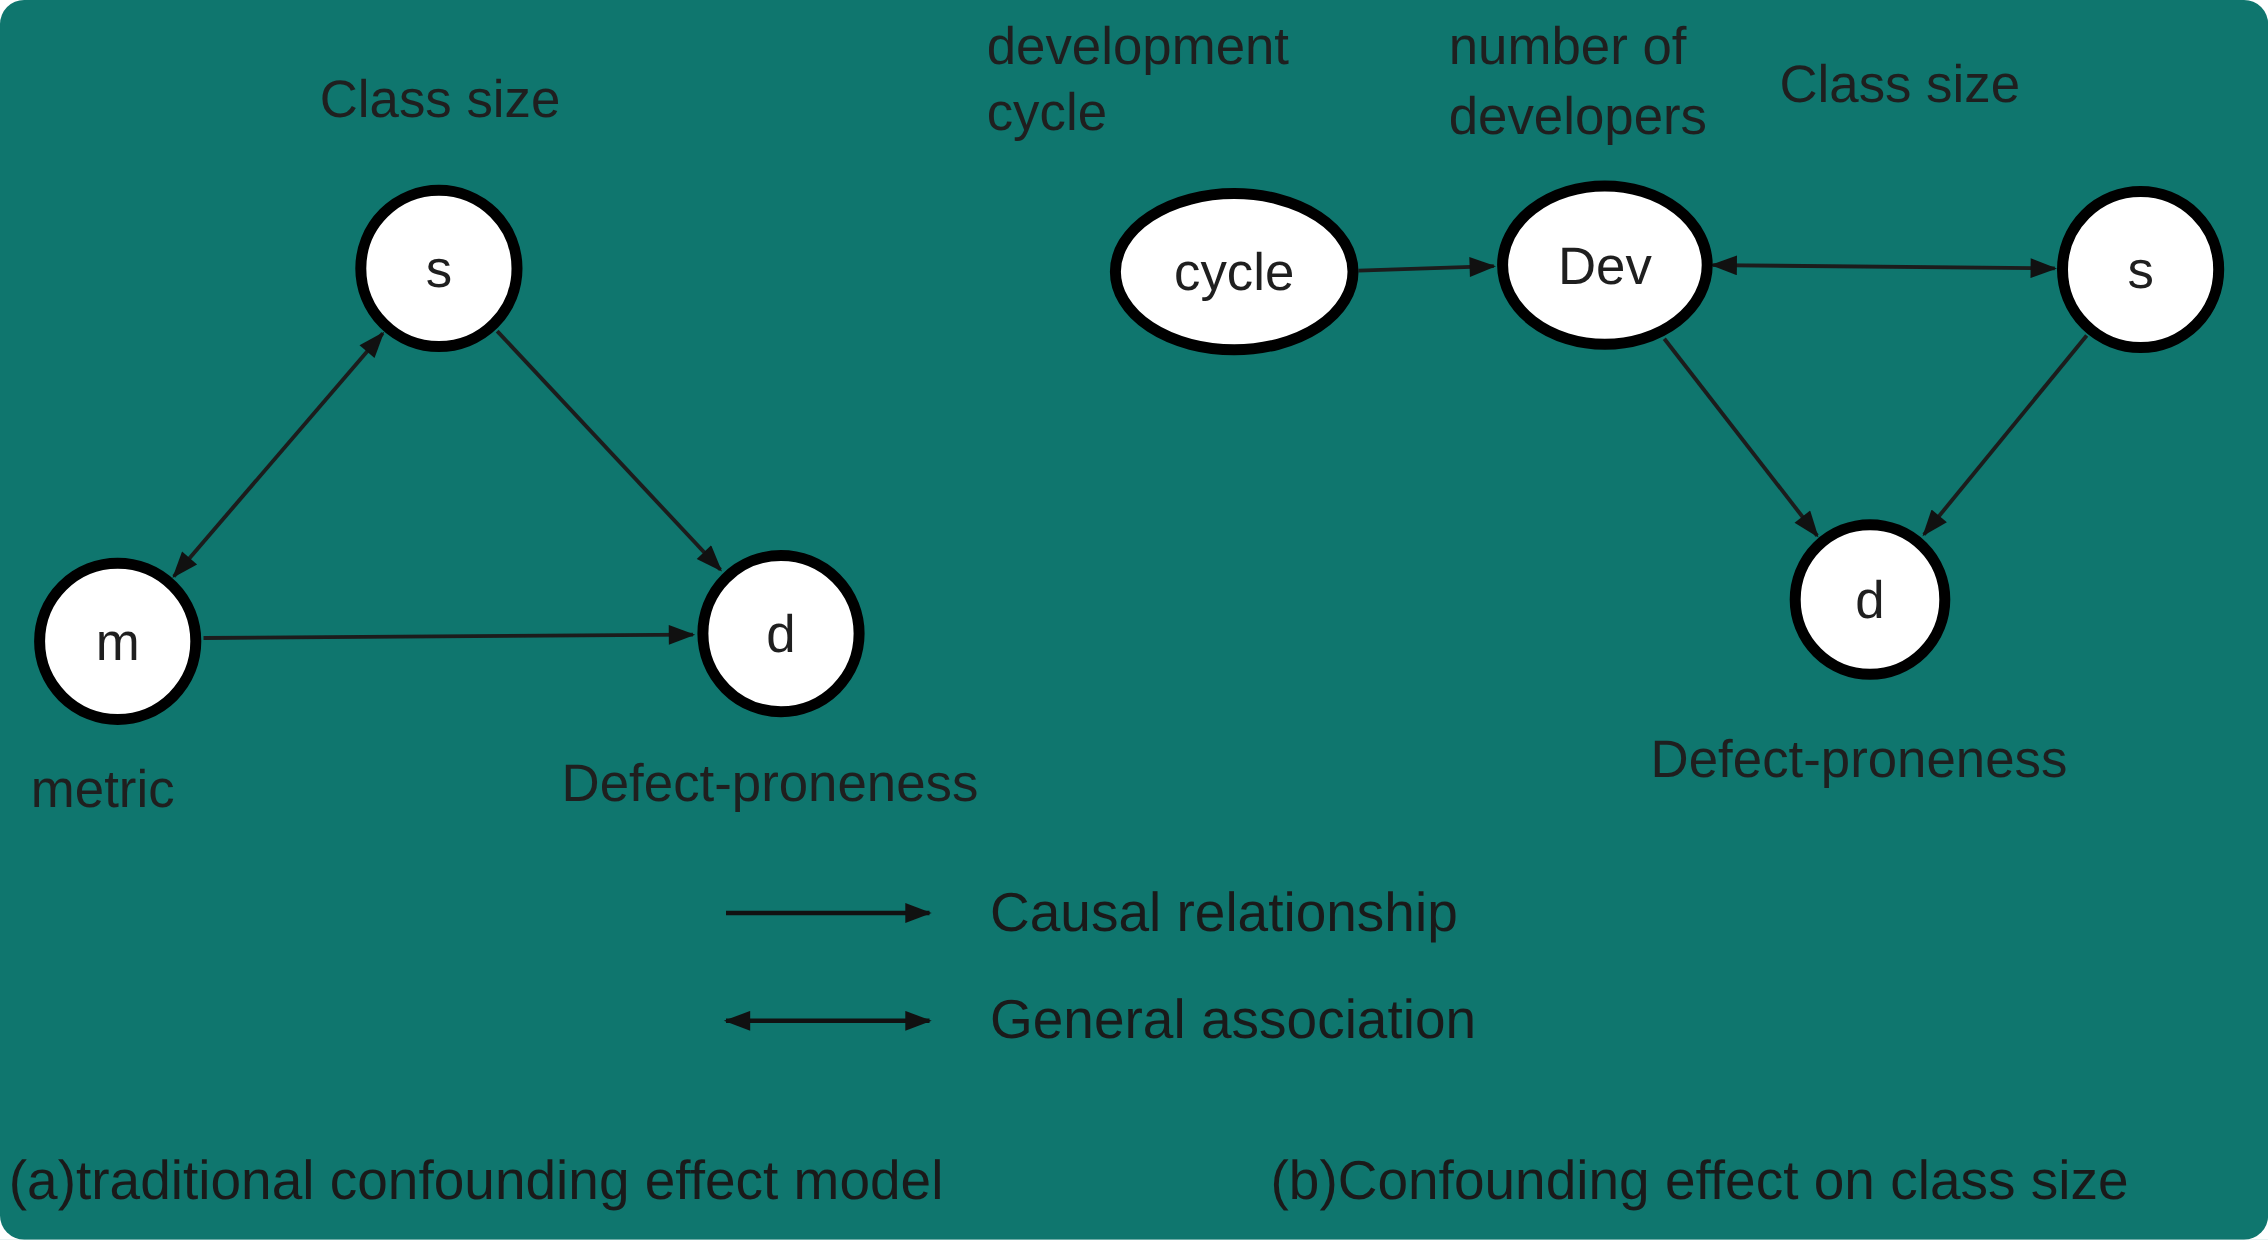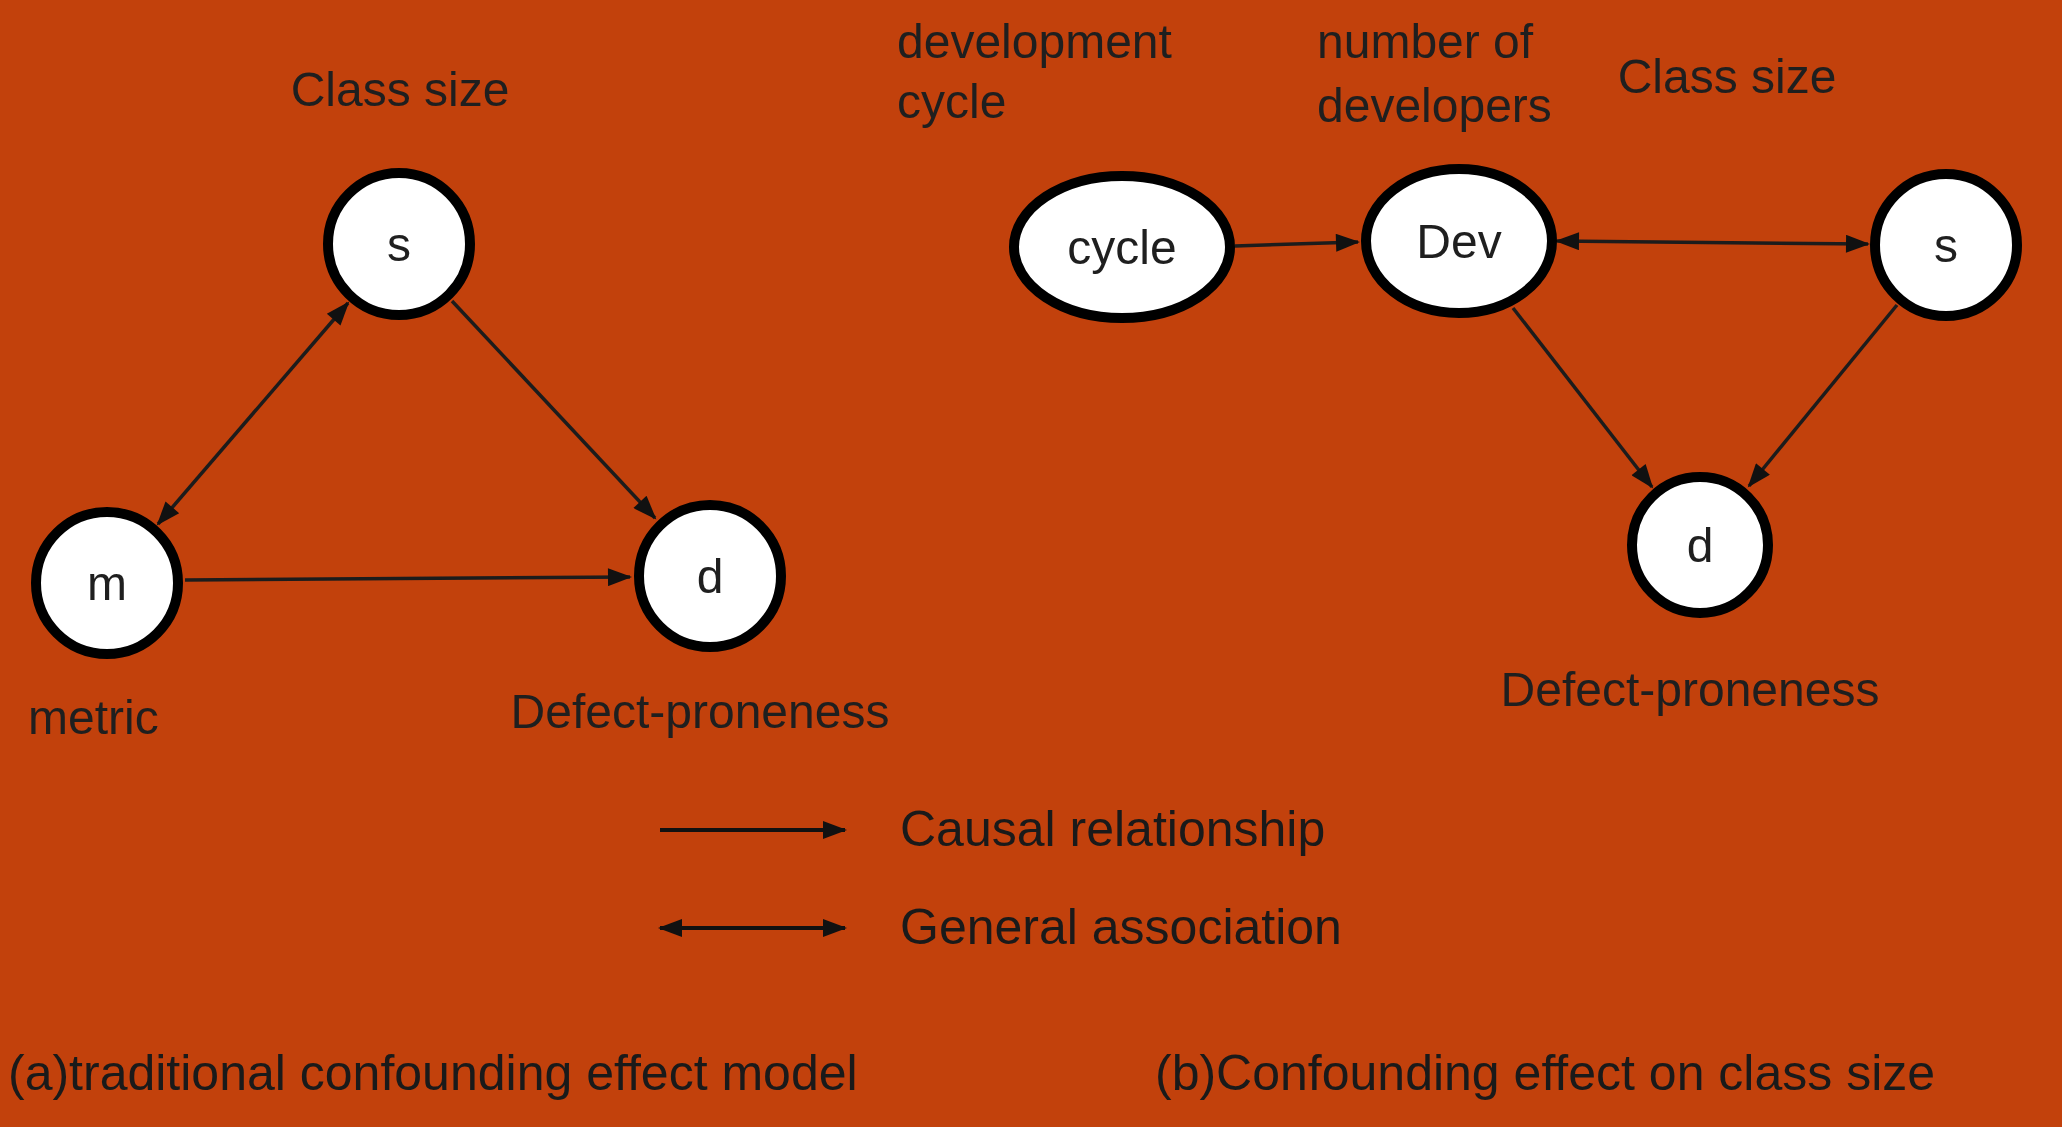--- a/index.html
+++ b/index.html
@@ -3,23 +3,24 @@
 <meta charset="utf-8">
 <style>
   html, body {
     margin: 0;
     padding: 0;
     background: #ffffff;
   }
   .figure-wrap {
     width: 2062px;
     height: 1127px;
-    background: #c2410c;
+    background: #0f766e;
     position: relative;
     overflow: hidden;
+    border-radius: 22px;
   }
   svg {
     display: block;
     font-family: "Liberation Sans", sans-serif;
   }
   .node-shape {
     fill: #ffffff;
     stroke: #000000;
     stroke-width: 10;
   }

